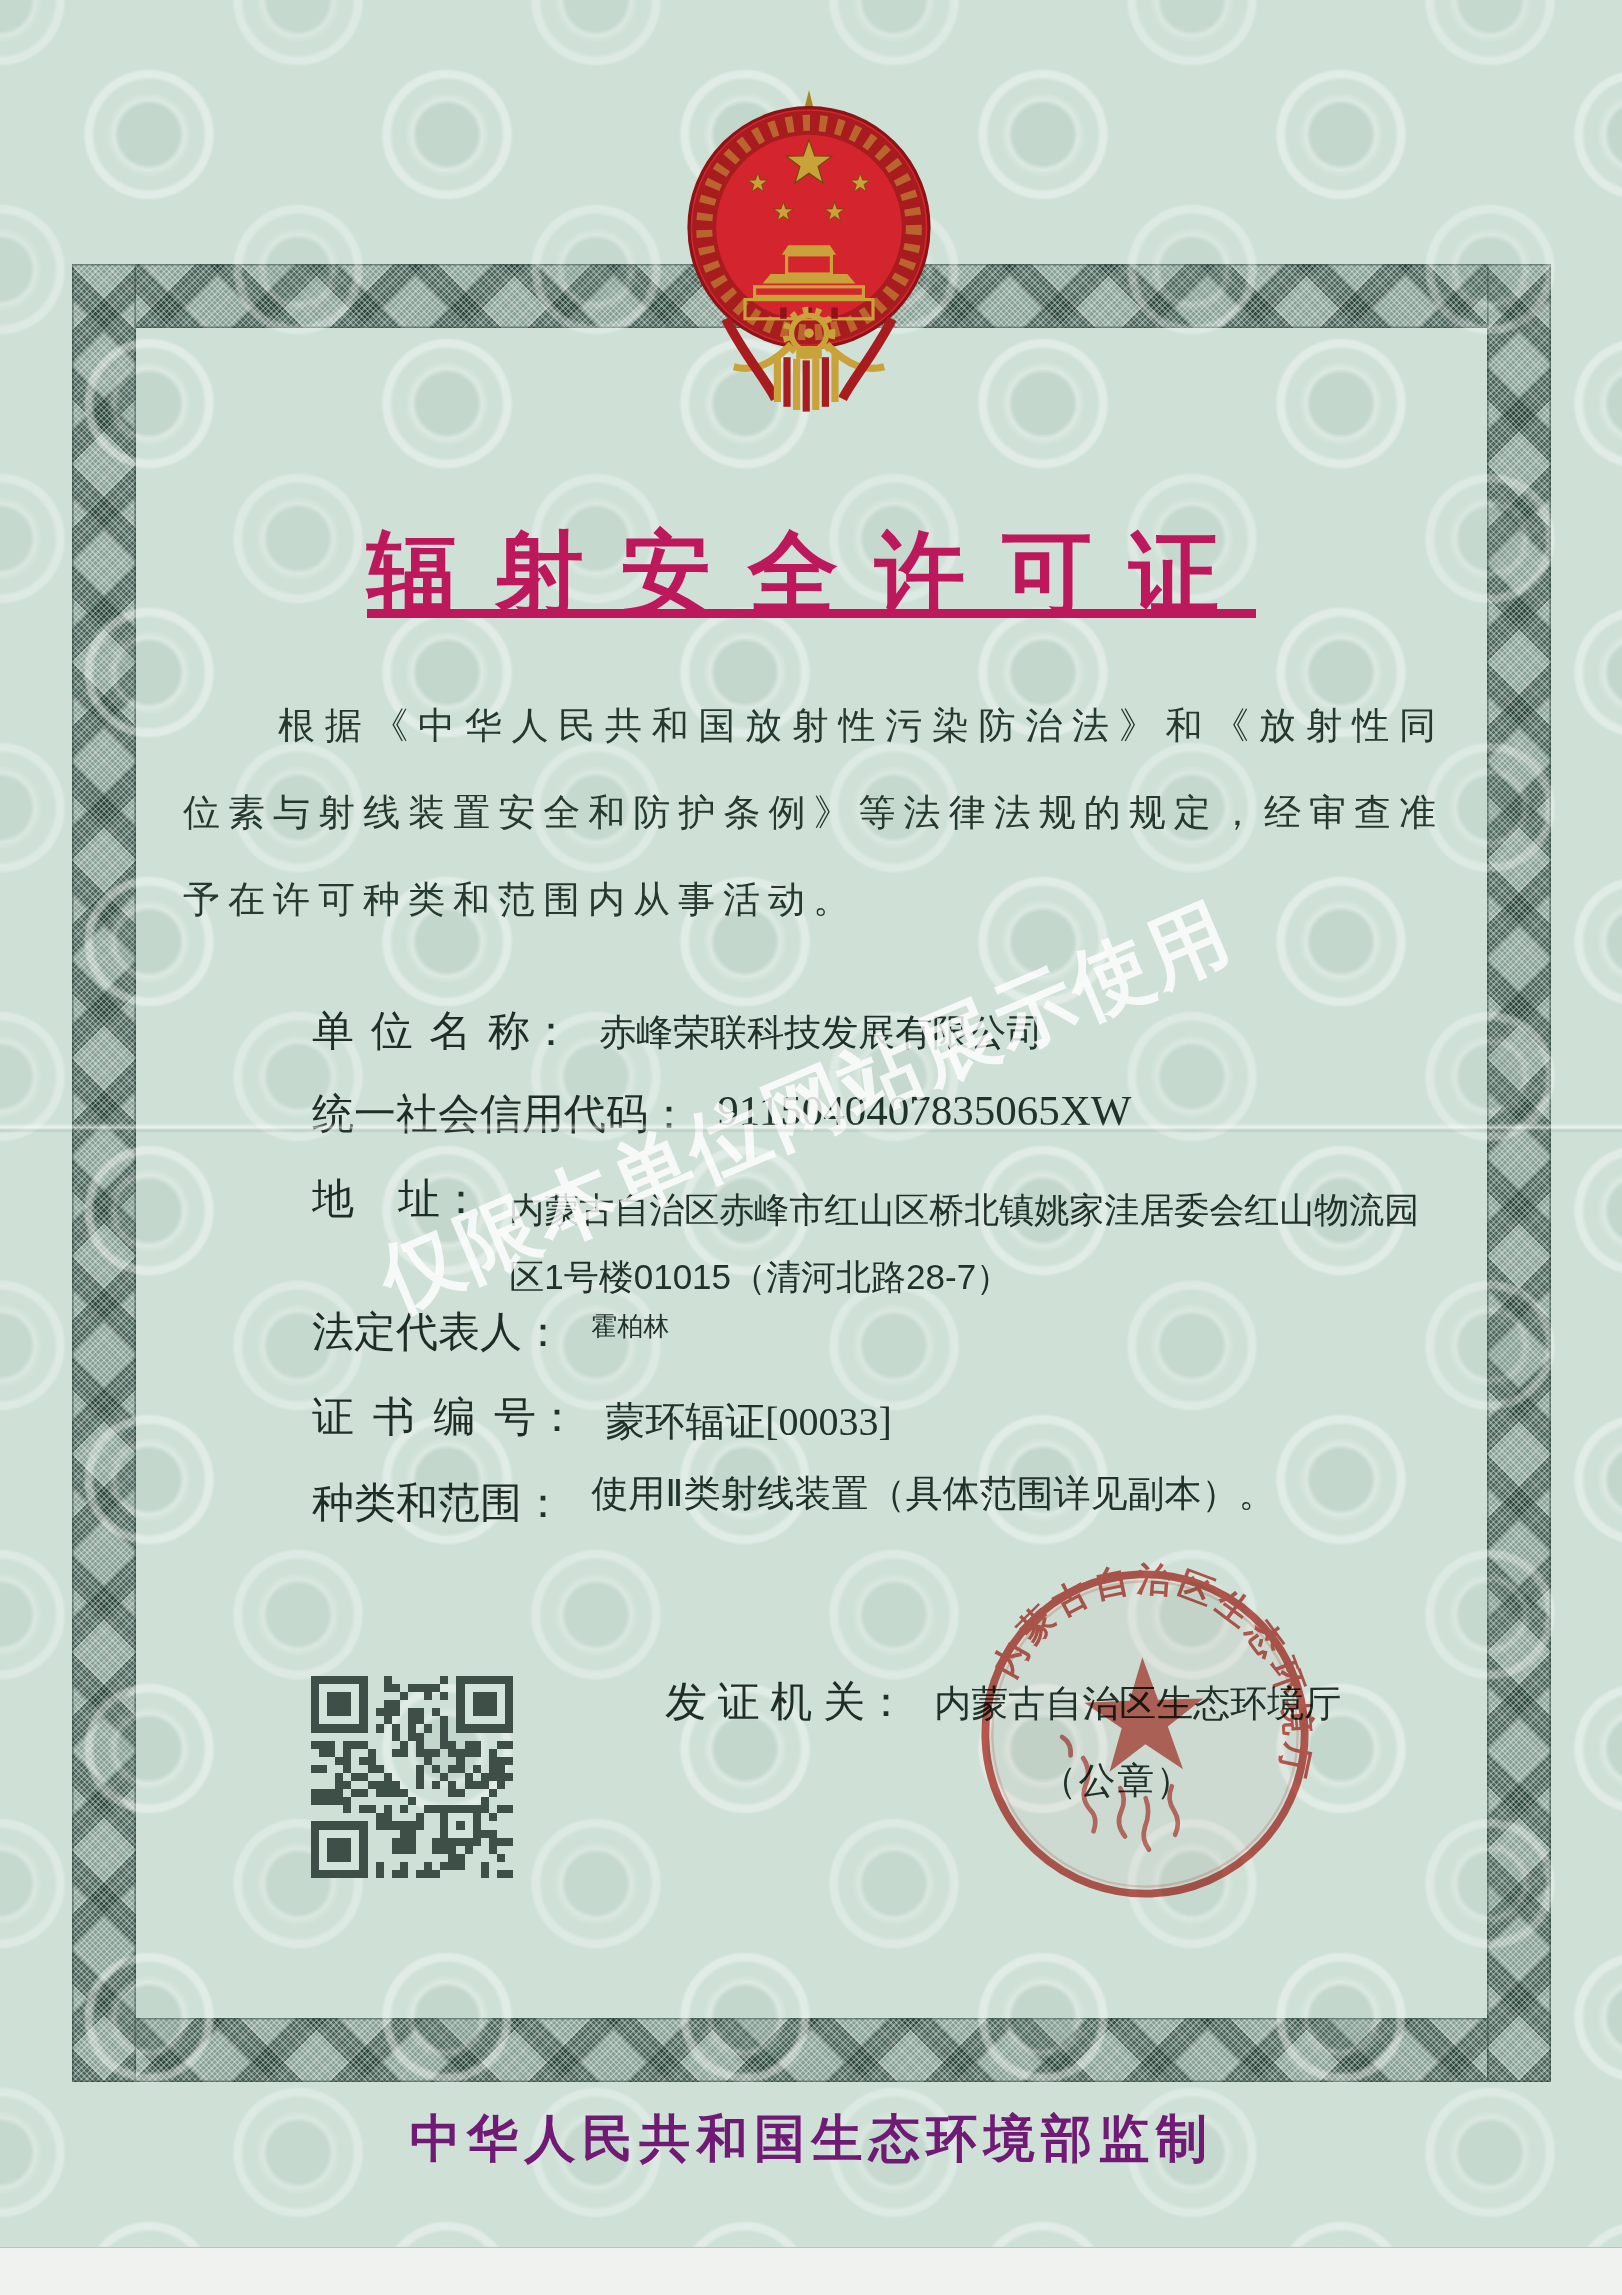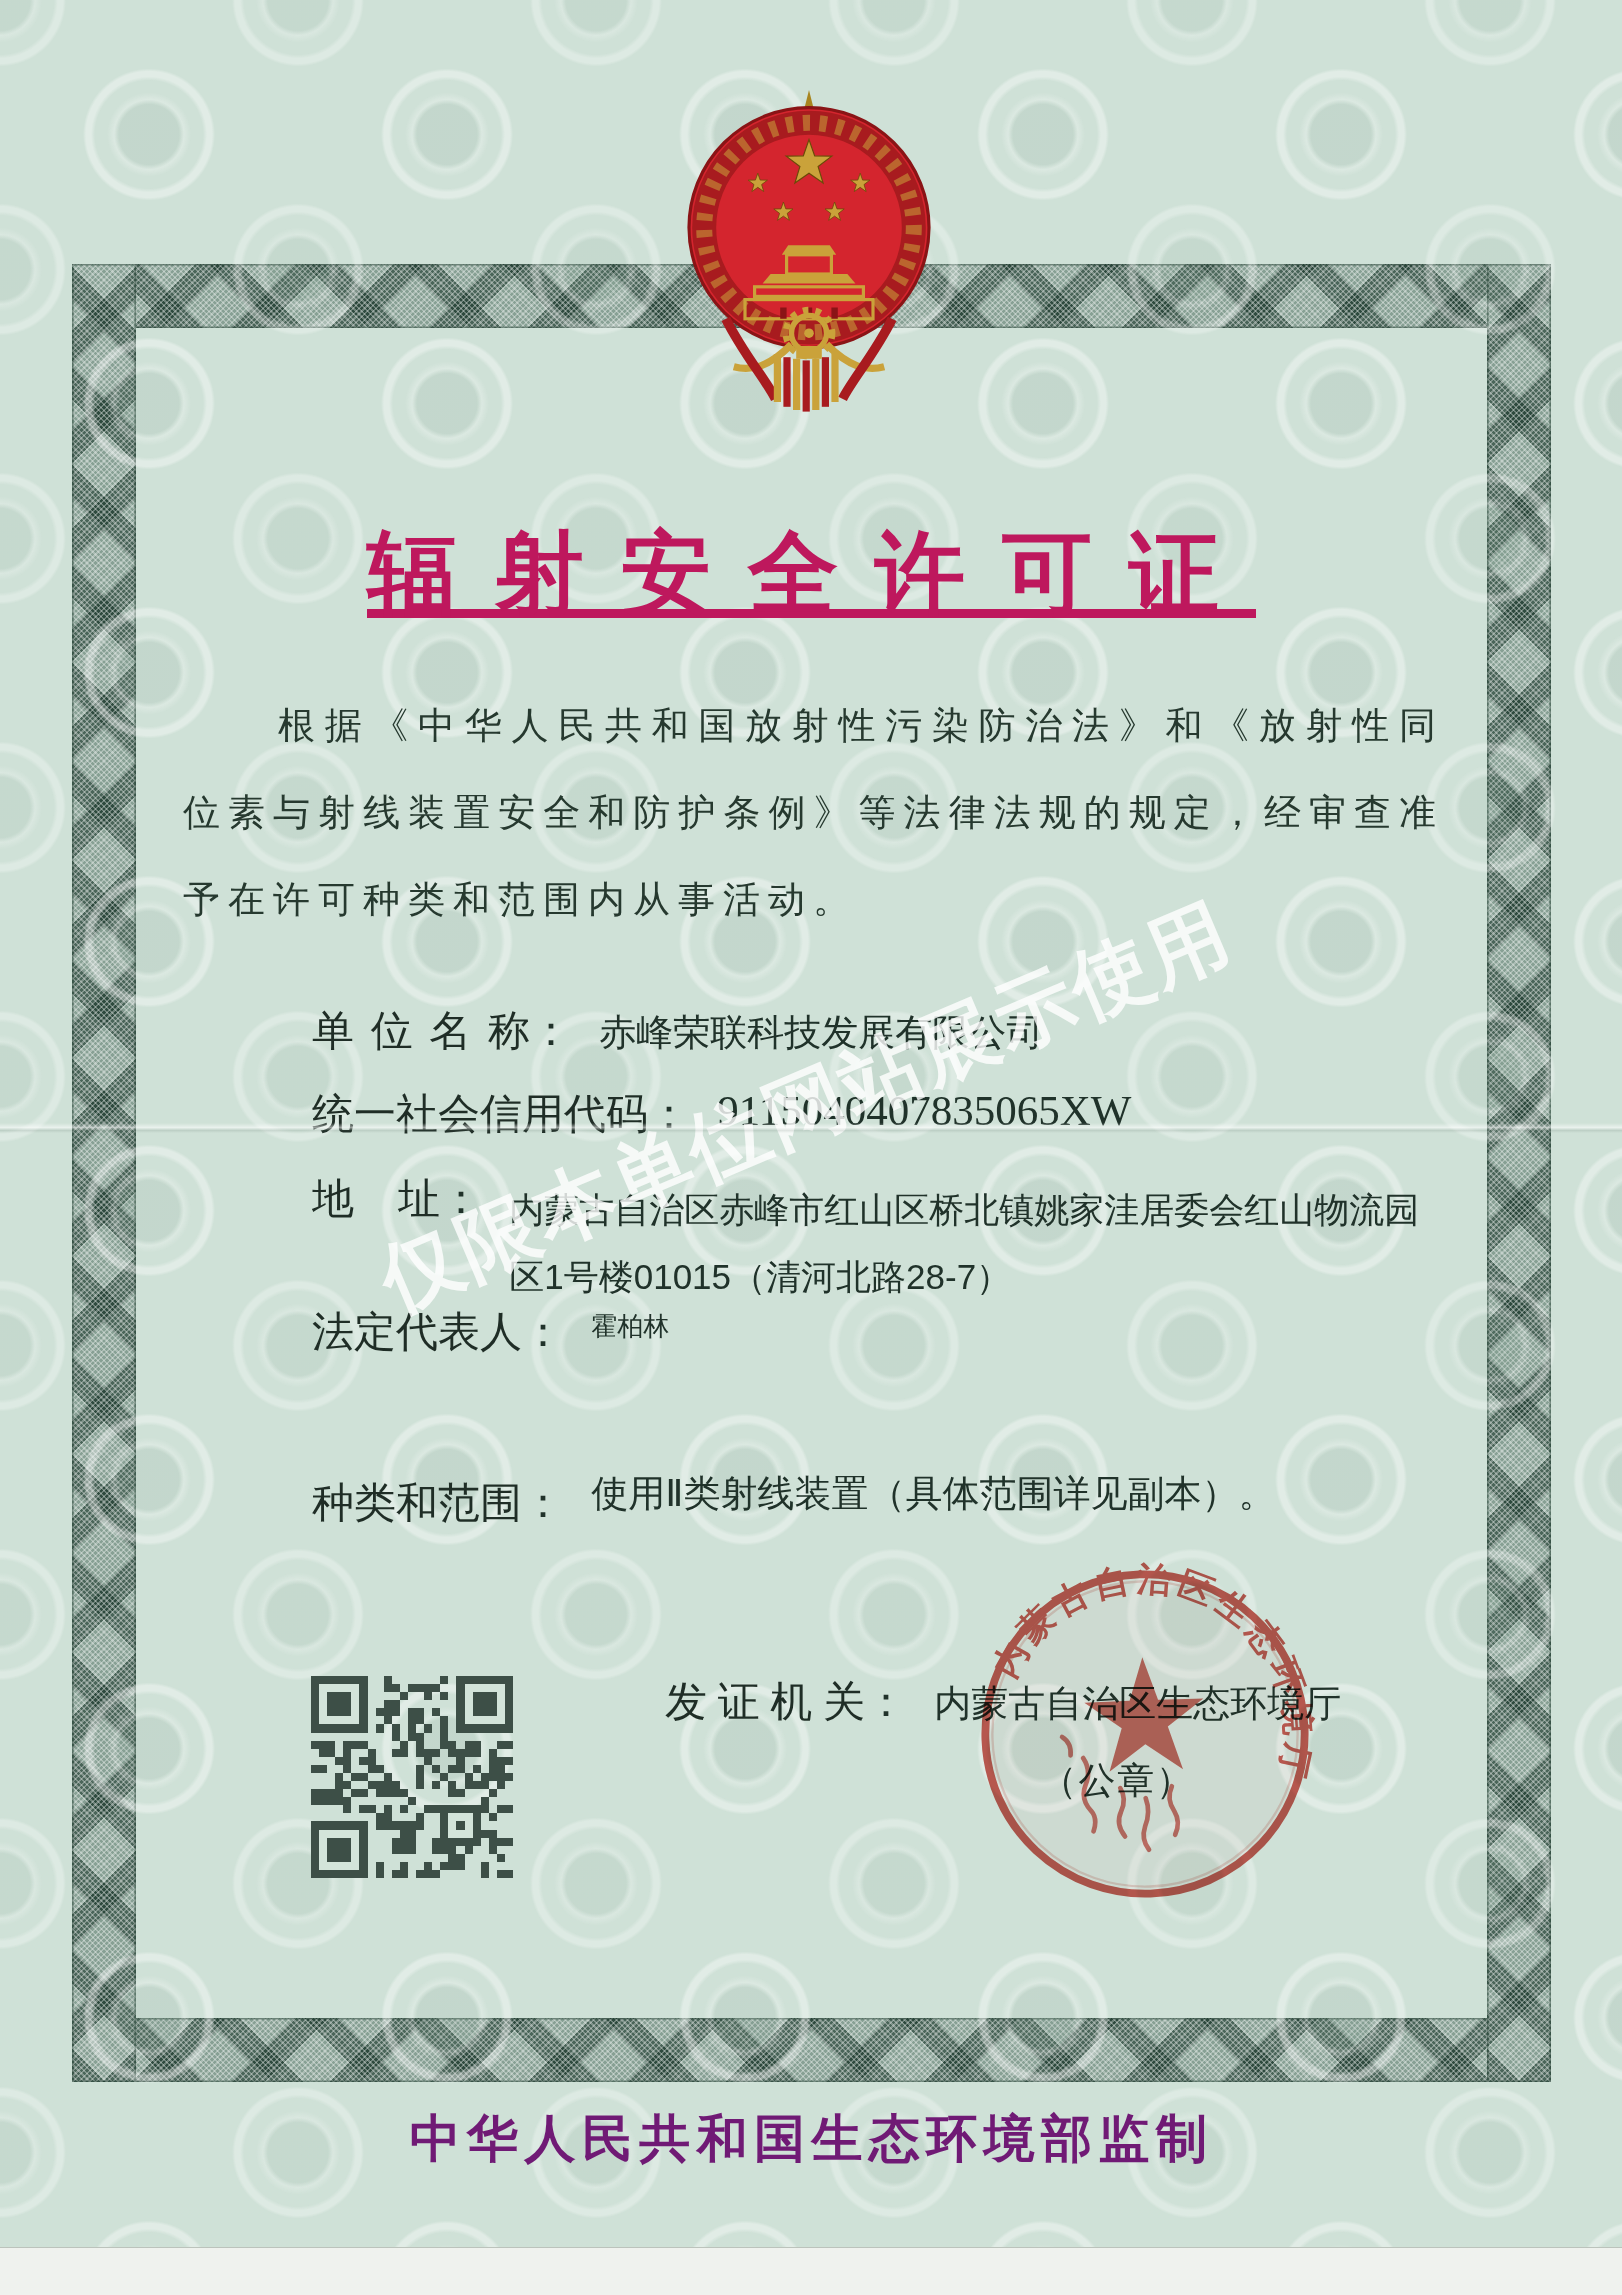--- a/index.html
+++ b/index.html
@@ -129,20 +129,24 @@
     <span class="flabel">统一社会信用代码</span><span class="colon">：</span>
     <span class="fvalue v-serif fs54">9115040407835065XW</span>
   </div>
   <div class="row" style="top:1171px">
     <span class="flabel jw160">地址</span><span class="colon">：</span>
     <span class="fvalue v-sans fs44 wrapval">内蒙古自治区赤峰市红山区桥北镇姚家洼居委会红山物流园区1号楼01015（清河北路28-7）</span>
   </div>
   <div class="row" style="top:1304px">
     <span class="flabel">法定代表人</span><span class="colon">：</span>
     <span class="fvalue v-sans fs48">霍柏林</span>
+  </div>
+  <div class="row" style="top:1389px">
+    <span class="flabel jw280">证书编号</span><span class="colon">：</span>
+    <span class="fvalue v-serif fs50">蒙环辐证[00033]</span>
   </div>
   <div class="row" style="top:1475px">
     <span class="flabel">种类和范围</span><span class="colon">：</span>
     <span class="fvalue v-sans fs46 raise">使用Ⅱ类射线装置（具体范围详见副本）。</span>
   </div>
 
   <svg id="qr" class="qr" width="202" height="202" viewBox="0 0 25 25" shape-rendering="crispEdges">
       <rect x="9" y="0" width="1" height="1" fill="#3d4f47"></rect>
       <rect x="16" y="0" width="1" height="1" fill="#3d4f47"></rect>
       <rect x="9" y="1" width="1" height="1" fill="#3d4f47"></rect>

